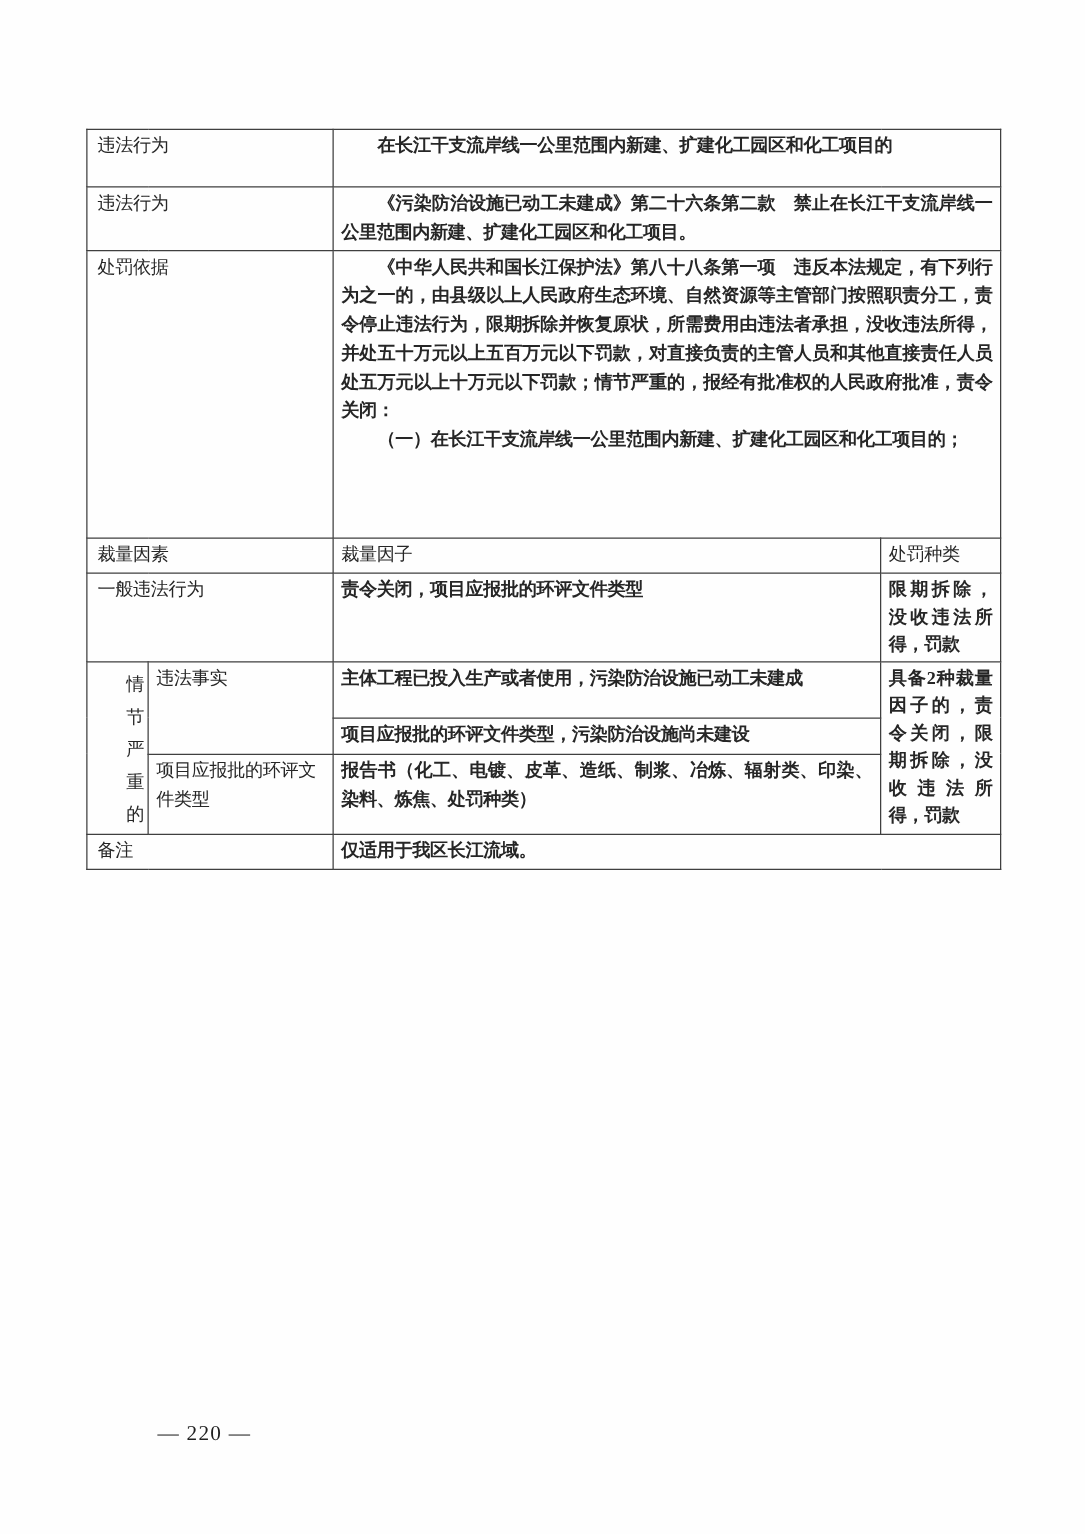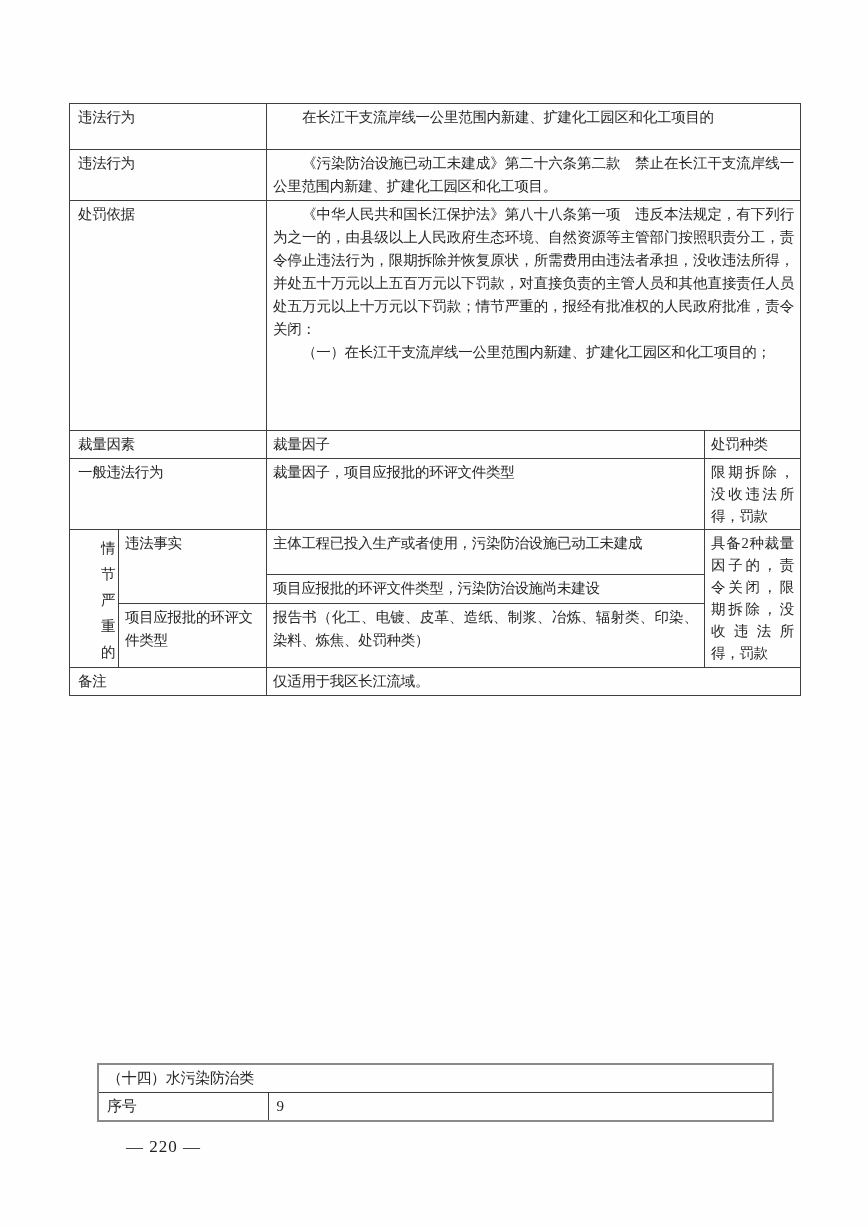--- a/index.html
+++ b/index.html
@@ -22,21 +22,21 @@
     line-height:23px;
     padding-left:45px;
   }
   table.t1 td{
     border:1.6px solid #3f3f3f;
     vertical-align:top;
     padding:2px 6px;
     word-break:break-all;
   }
   table.t1 td.label{padding-left:8px;}
-  table.t1 p{margin:0;}
+  table.t1 p{margin:0;font-weight:bold;}
   .para{text-align:justify;}
   .indent{text-indent:2em;}
   .penalty-cell{line-height:22px;padding-left:7px;}
   .vcell{padding:0;}
   .vlabel{
     width:16px;
     margin:3px 0 0 25px;
     word-break:break-all;
     line-height:26px;
     letter-spacing:0;
@@ -105,21 +105,21 @@
 
     <tr style="height:25px">
       <td colspan="2" class="label">裁量因素</td>
       <td>裁量因子</td>
       <td class="penalty-cell">处罚种类</td>
     </tr>
 
     <tr style="height:69px">
       <td colspan="2" class="label">一般违法行为</td>
       <td>
-        <p class="para">裁量因子，项目应报批的环评文件类型</p>
+        <p class="para">责令关闭，项目应报批的环评文件类型</p>
       </td>
       <td class="penalty-cell">
         <p class="para">限期拆除，没收违法所得，罚款</p>
       </td>
     </tr>
 
     <tr style="height:44px">
       <td rowspan="3" class="vcell">
         <div class="vlabel">情节严重的</div>
       </td>
@@ -147,31 +147,16 @@
 
     <tr style="height:27px">
       <td colspan="2" class="label">备注</td>
       <td colspan="2">
         <p class="para">仅适用于我区长江流域。</p>
       </td>
     </tr>
   </tbody>
     </table>
 
-  <table class="t2">
-    <colgroup>
-      <col style="width:170px">
-        <col style="width:505px">
-    </colgroup>
-    <tbody>
-        <tr style="height:26px">
-      <td colspan="2">（十四）水污染防治类</td>
-    </tr>
-    <tr style="height:27px">
-      <td>序号</td>
-      <td>9</td>
-    </tr>
-  </tbody>
-    </table>
 
   <div class="page-number">— 220 —</div>
 
 </div>
 
 </body></html>

